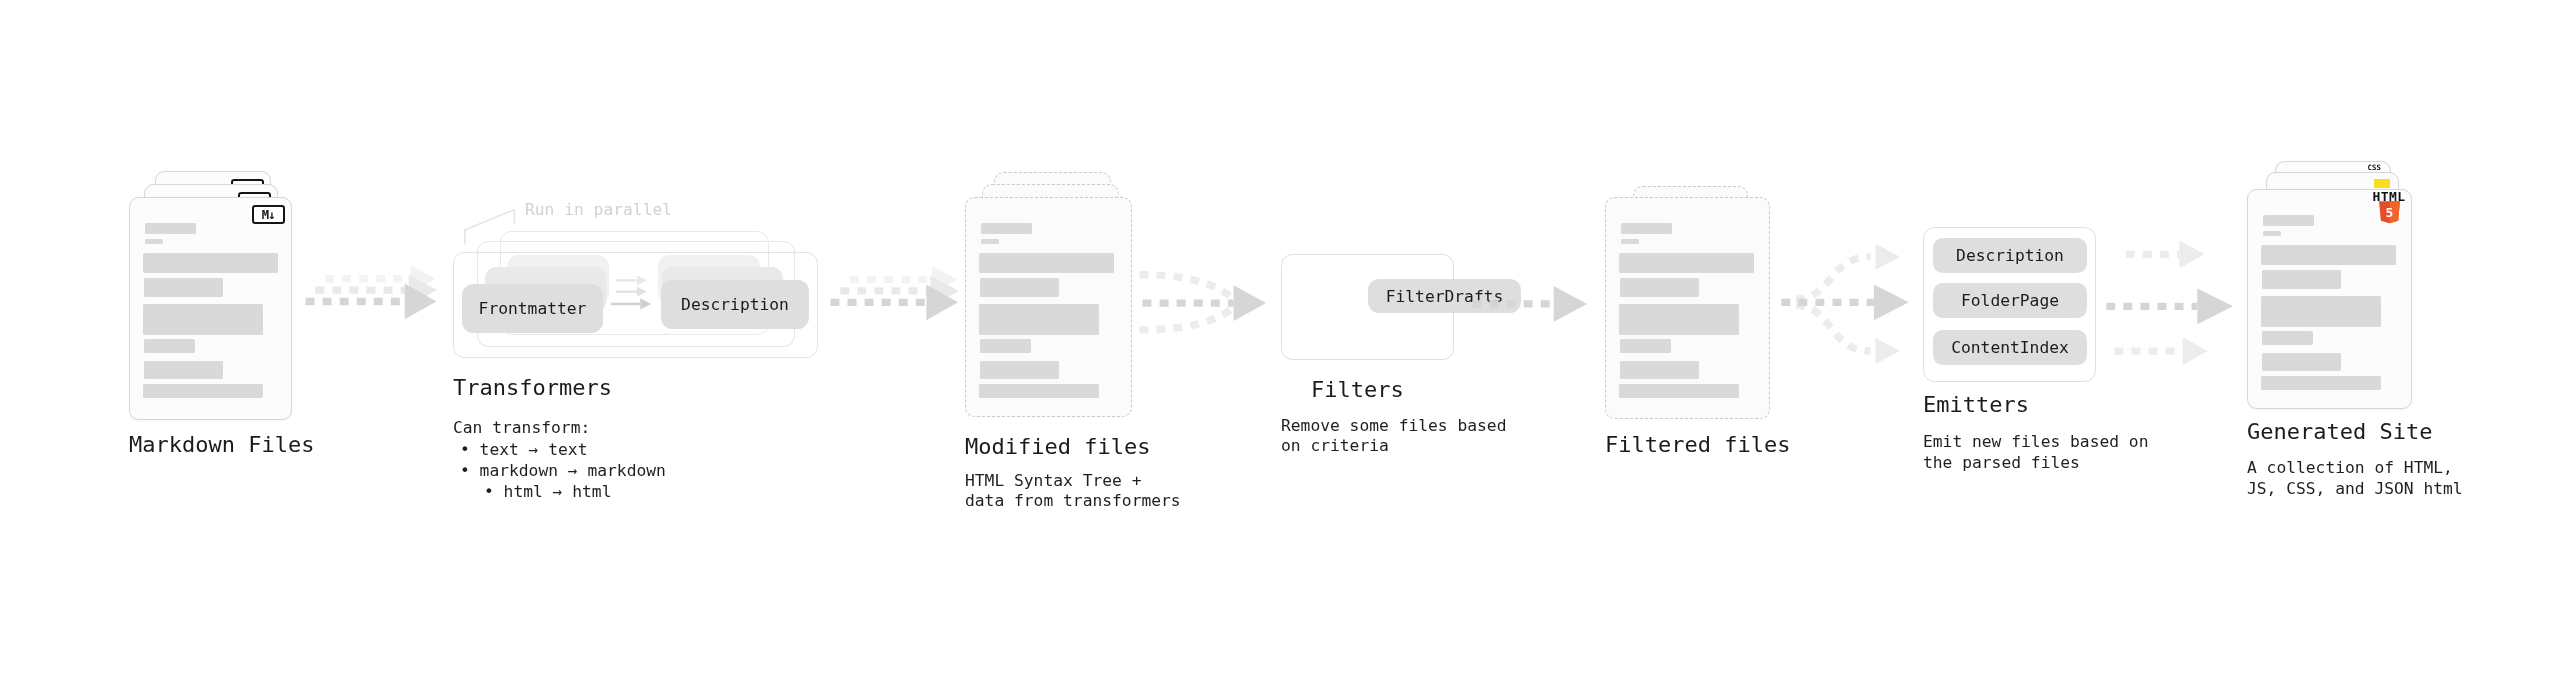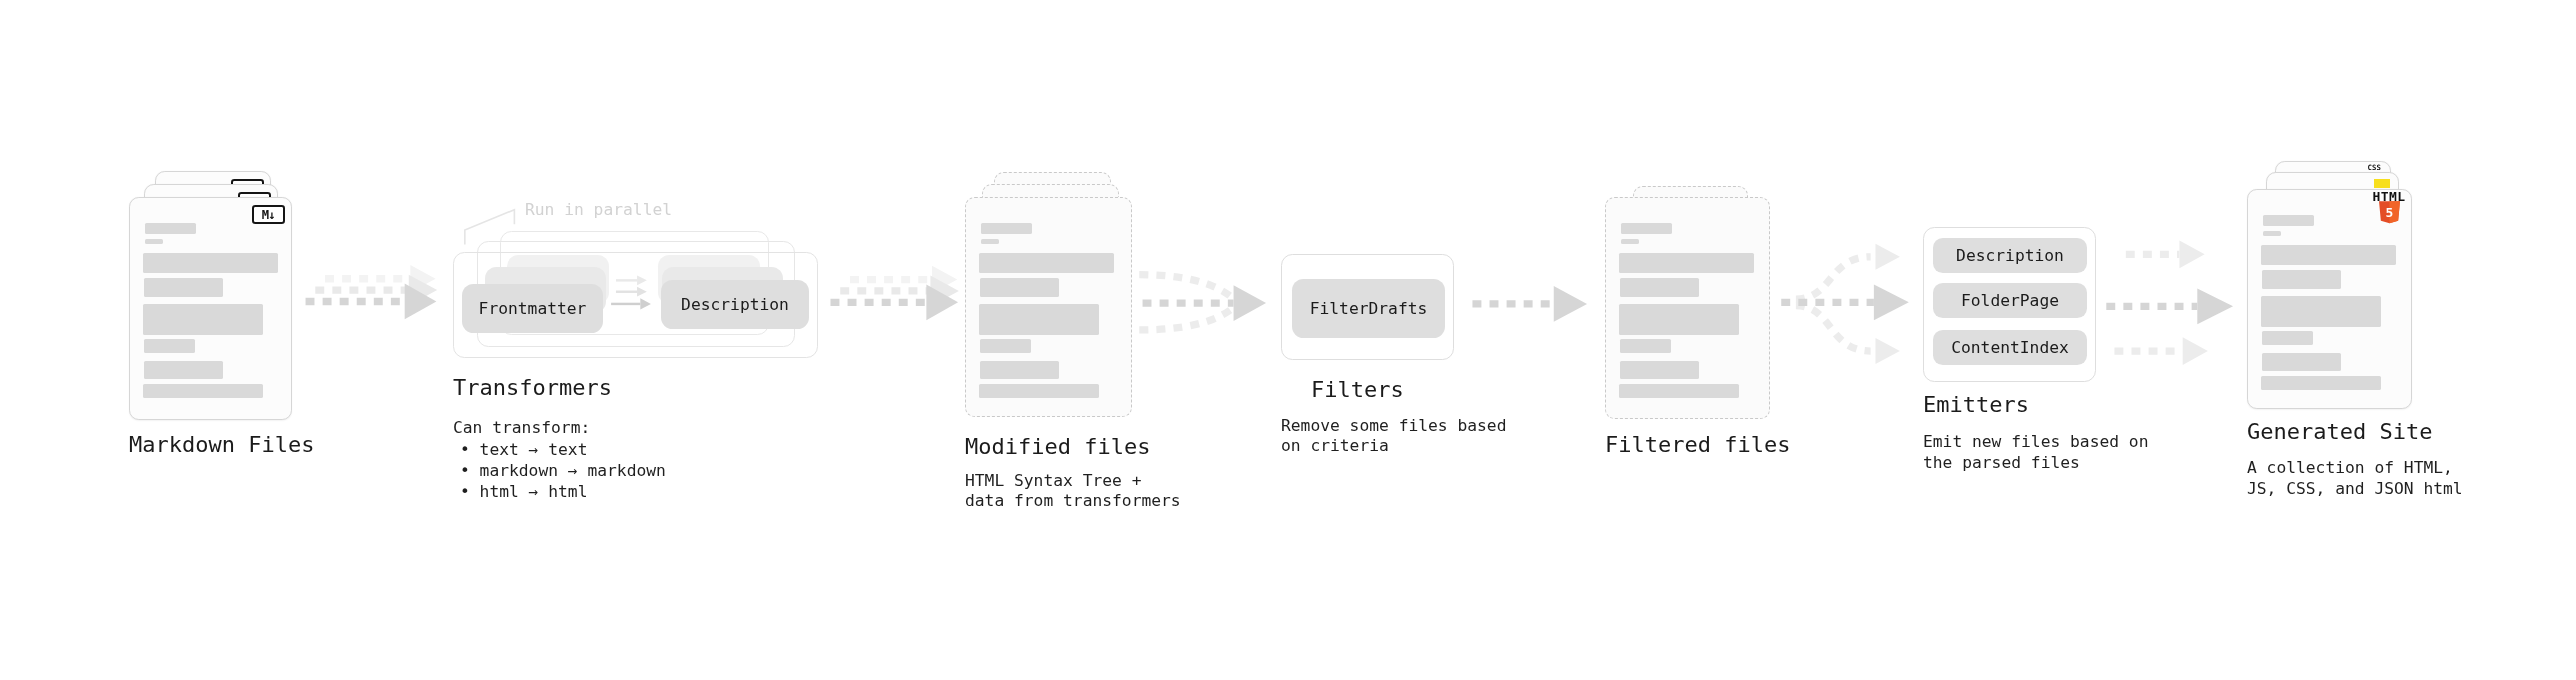--- a/index.html
+++ b/index.html
@@ -71,21 +71,21 @@
 
     <div class="pill" style="left:462px;top:284px;width:141px;height:49px;">Frontmatter</div>
     <div class="pill" style="left:661px;top:280px;width:148px;height:49px;">Description</div>
 
     <div class="annotation" style="left:525px;top:200px;">Run in parallel</div>
 
     <div class="title" style="left:453px;top:375px;">Transformers</div>
     <div class="caption" style="left:453px;top:418px;">Can transform:</div>
     <div class="caption" style="left:460px;top:440px;">• text → text</div>
     <div class="caption" style="left:460px;top:461px;">• markdown → markdown</div>
-    <div class="caption" style="left:460px;top:482px;">• html → html</div>
+    <div class="caption" style="left:484px;top:482px;">• html → html</div>
   </div>
 
   <div>
     <div class="page-dashed" style="left:994px;top:172px;width:117px;height:220px;"></div>
     <div class="page-dashed" style="left:982px;top:184px;width:137px;height:220px;"></div>
     <div class="page-dashed doc-skeleton" style="left:965px;top:197px;width:167px;height:220px;">
         <div class="sk" style="left: 15.4px; top: 25px; width: 51px; height: 11.4px;"></div>
         <div class="sk" style="left: 14.6px; top: 41px; width: 18px; height: 4.9px;"></div>
         <div class="sk" style="left: 13px; top: 55px; width: 135px; height: 19.5px;"></div>
         <div class="sk" style="left: 14px; top: 80px; width: 79px; height: 18.7px;"></div>
@@ -94,21 +94,21 @@
         <div class="sk" style="left: 14px; top: 163px; width: 79px; height: 18px;"></div>
         <div class="sk" style="left: 13px; top: 186px; width: 120px; height: 14px;"></div>
       </div>
     <div class="title" style="left:965px;top:434px;">Modified files</div>
     <div class="caption" style="left:965px;top:471px;">HTML Syntax Tree +</div>
     <div class="caption" style="left:965px;top:491px;">data from transformers</div>
   </div>
 
   <div>
     <div class="container-box" style="left:1281px;top:254px;width:173px;height:106px;border-color:#dedede;"></div>
-    <div class="pill" style="left:1292px;top:279px;width:153px;height:59px;">FilterDrafts</div>
+    <div class="pill" style="left:1368px;top:279px;width:153px;height:34px;">FilterDrafts</div>
     <div class="title" style="left:1281px;top:377px;margin-left:30px;">Filters</div>
     <div class="caption" style="left:1281px;top:416px;">Remove some files based</div>
     <div class="caption" style="left:1281px;top:436px;">on criteria</div>
   </div>
 
   <div>
     <div class="page-dashed" style="left:1633px;top:186px;width:115px;height:222px;"></div>
     <div class="page-dashed doc-skeleton" style="left:1605px;top:197px;width:165px;height:222px;">
         <div class="sk" style="left: 15.4px; top: 25px; width: 51px; height: 11.4px;"></div>
         <div class="sk" style="left: 14.6px; top: 41px; width: 18px; height: 4.9px;"></div>

